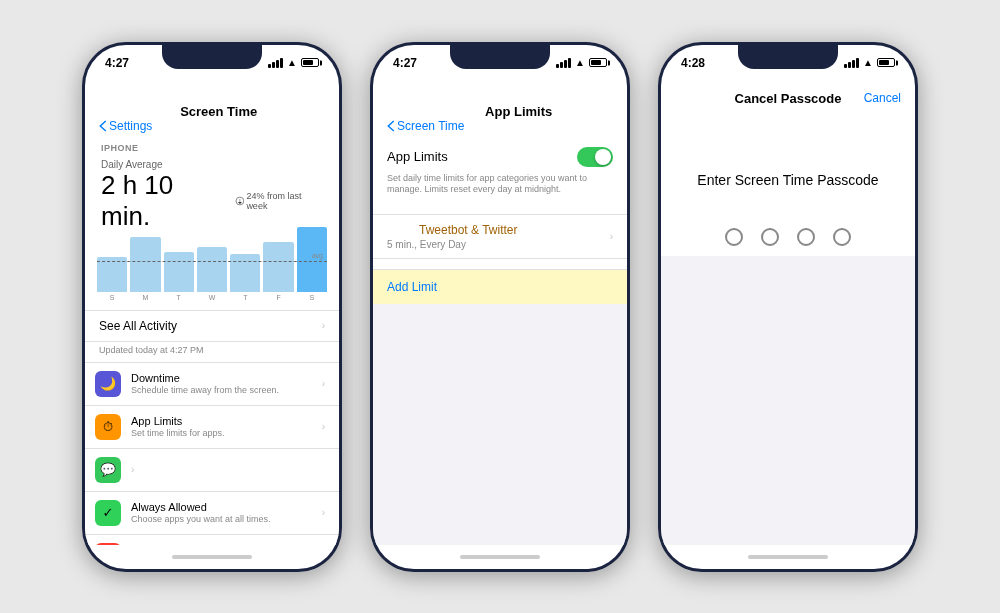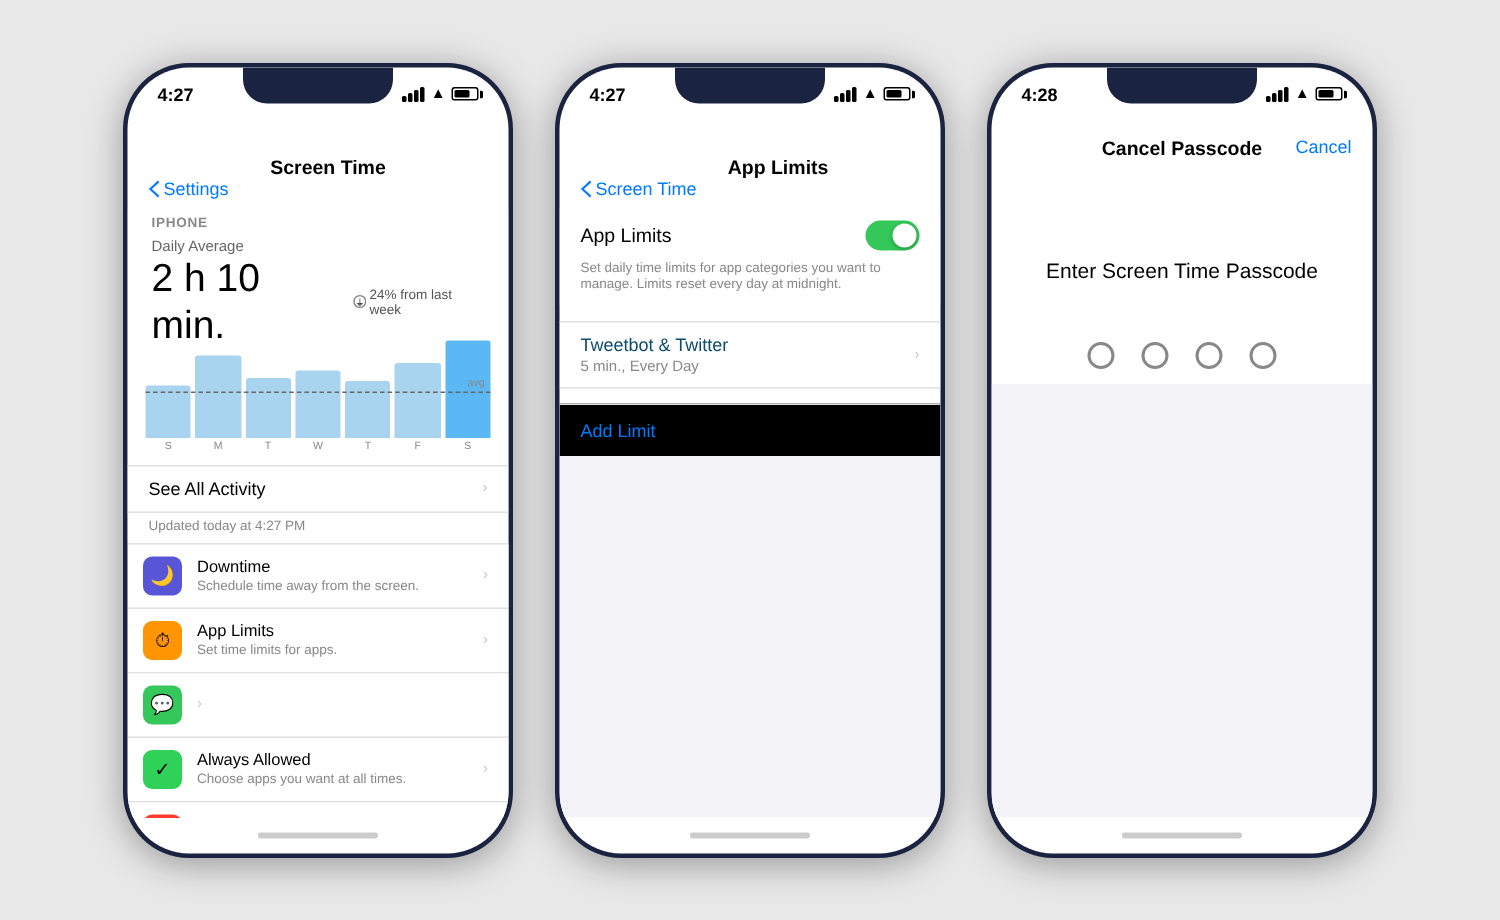--- a/index.html
+++ b/index.html
@@ -292,28 +292,28 @@
     .al-limit-item {
       background: #fff;
       padding: 8px 14px;
       border-bottom: 0.5px solid #e0e0e0;
       border-top: 0.5px solid #e0e0e0;
       margin-top: 10px;
       display: flex;
       align-items: center;
       justify-content: space-between;
     }
-    .al-limit-title { font-size: 12px; font-weight: 500; color: #0c4a6e; }
+    .al-limit-title { font-size: 12px; font-weight: 500; color: #a16207; margin-left: 32px; }
     .al-limit-sub { font-size: 10px; color: #888; margin-top: 2px; }
 
     .add-limit-btn {
       color: #007aff;
       font-size: 12px;
       padding: 10px 14px;
-      background: #000000;
+      background: #fef9c3;
       border-top: 0.5px solid #e0e0e0;
       margin-top: 10px;
     }
 
     
     .passcode-title {
       font-size: 14px;
       font-weight: 500;
       color: #000;
       text-align: center;

